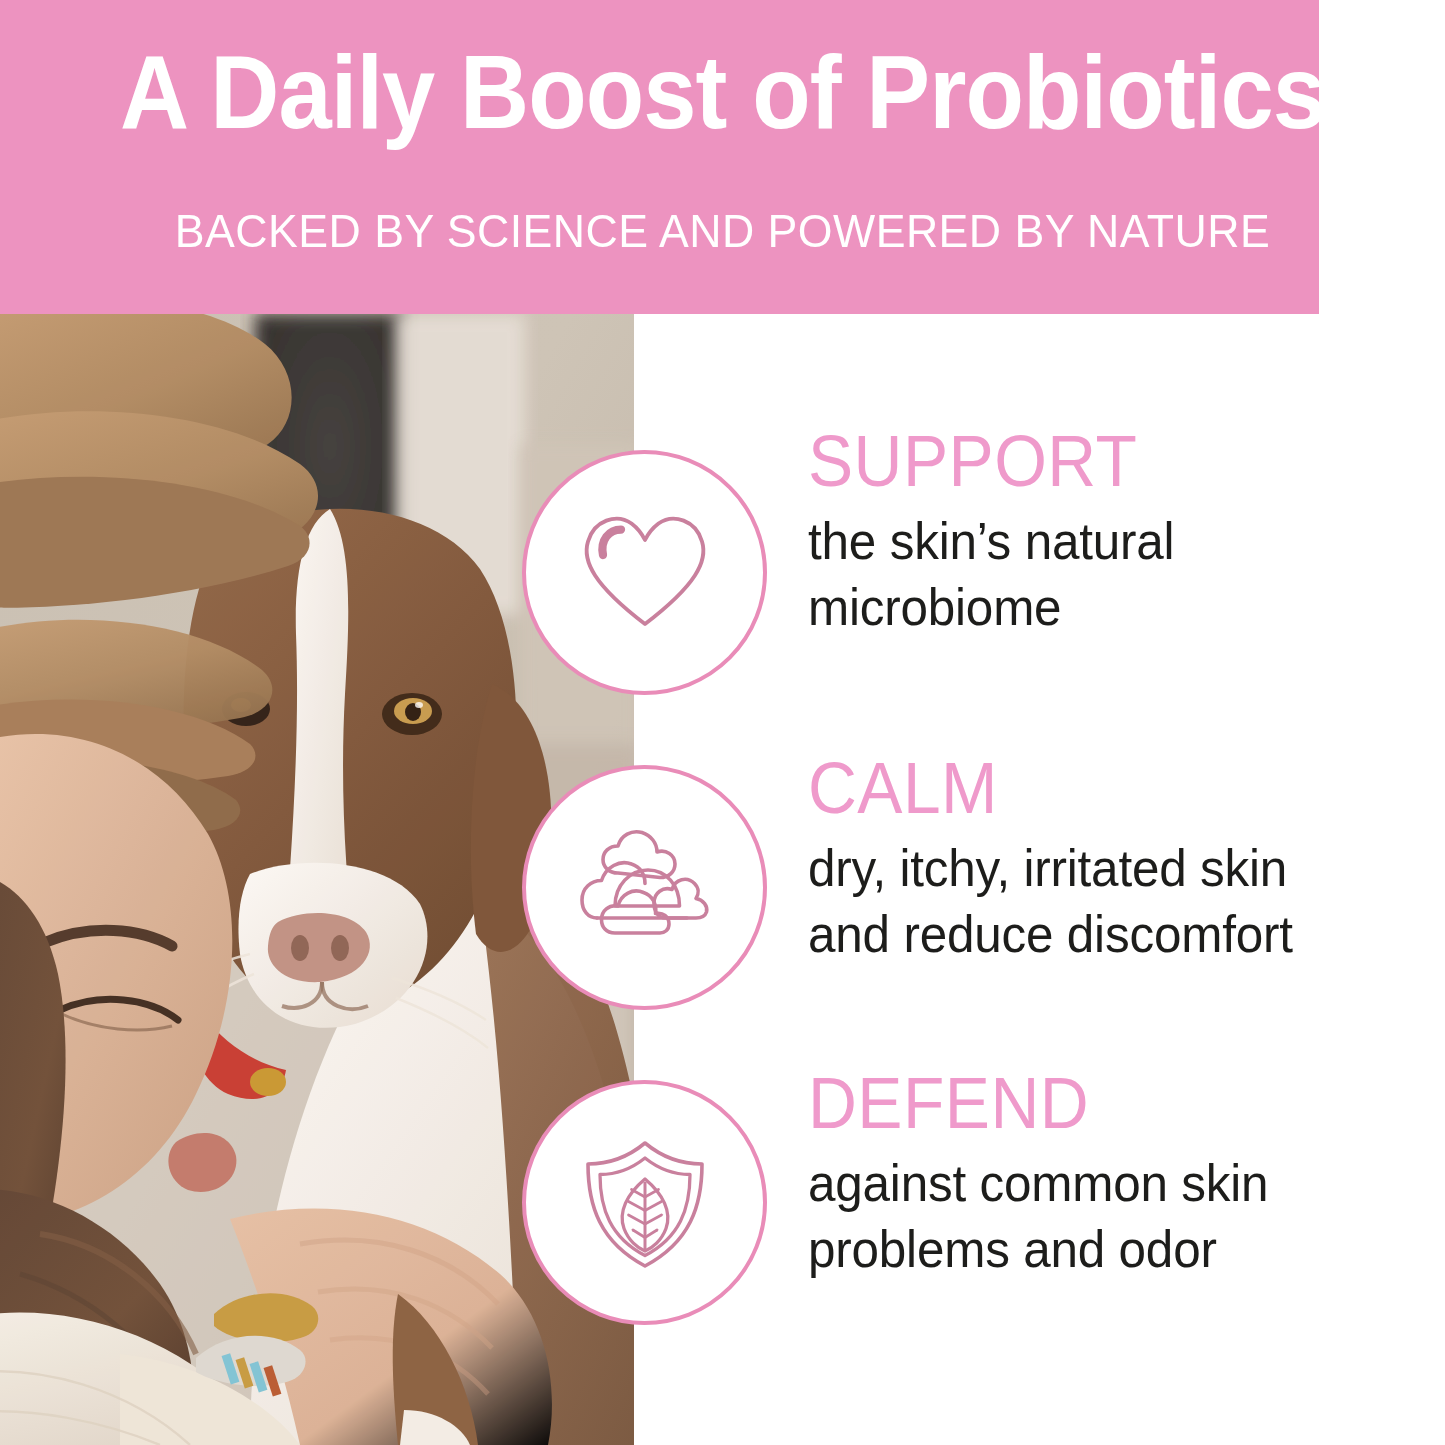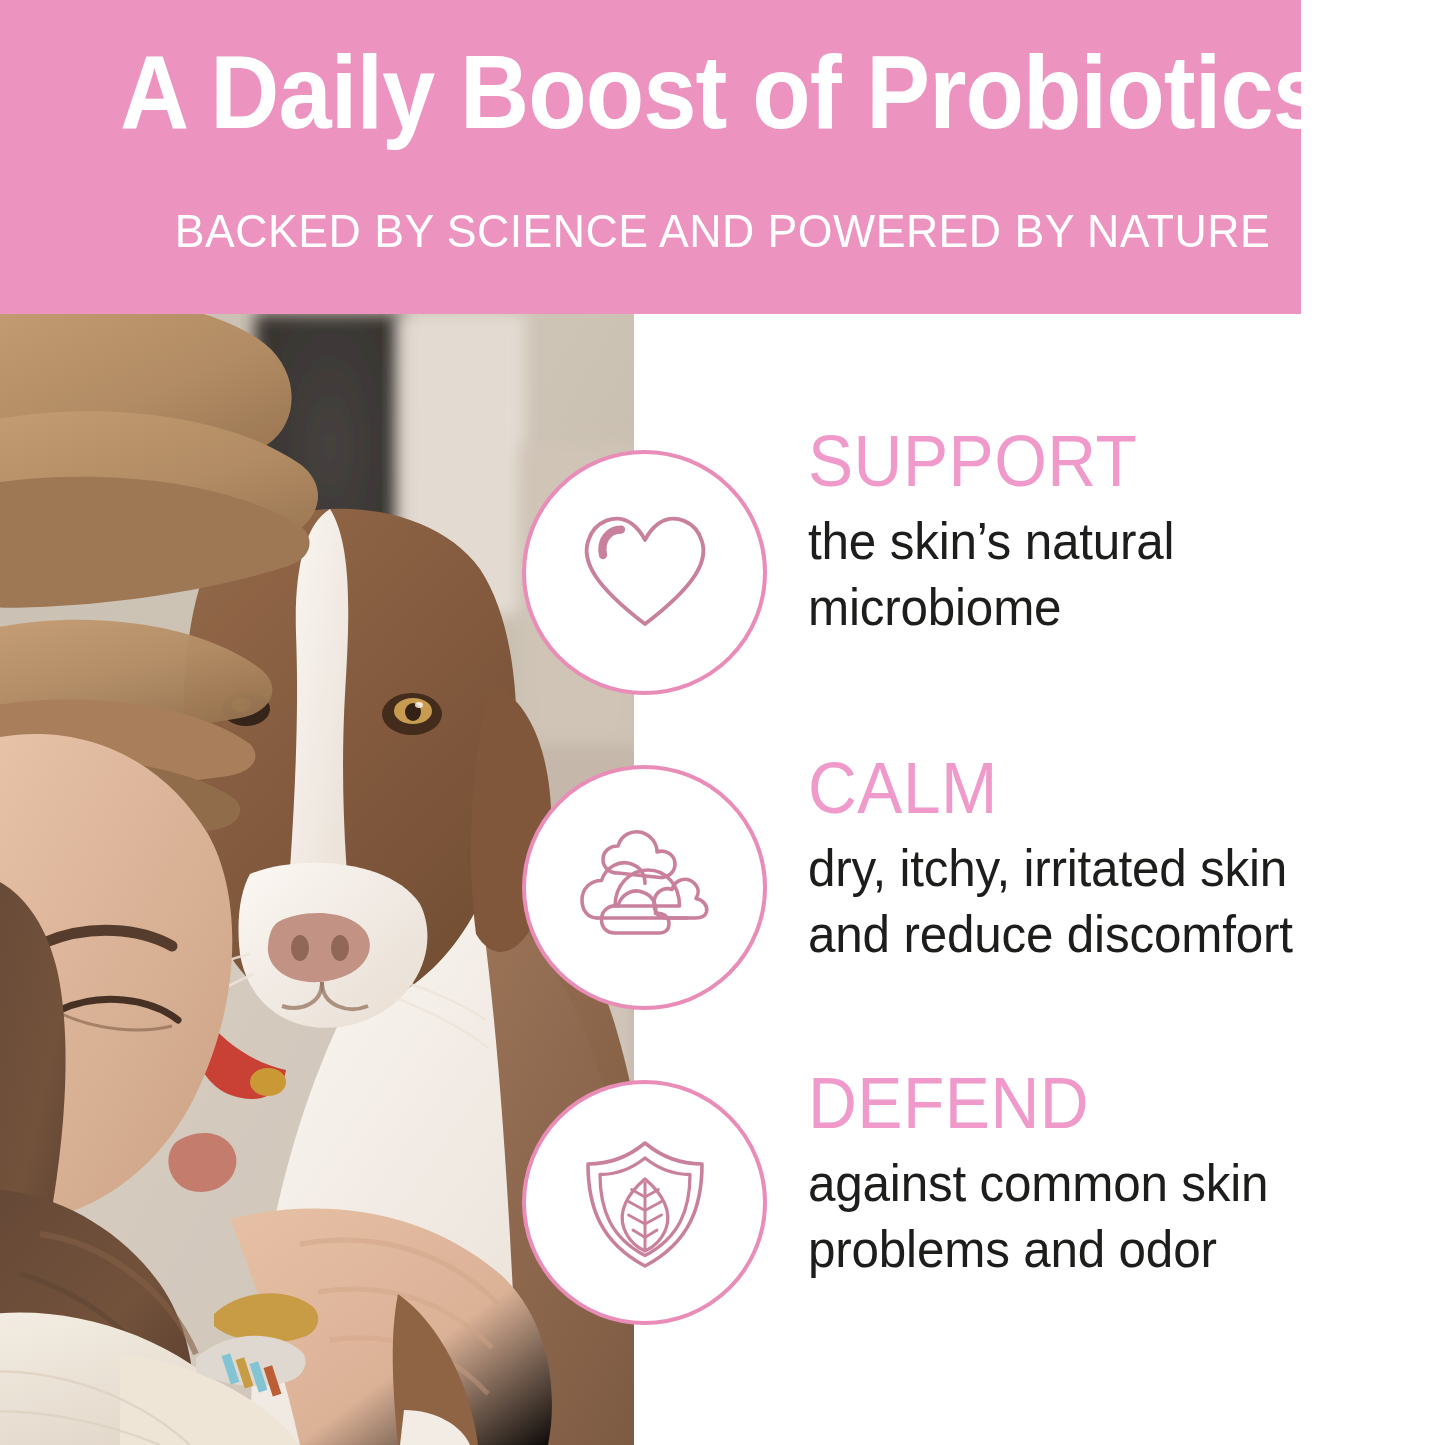--- a/index.html
+++ b/index.html
@@ -2,21 +2,21 @@
 <html><head>
 <meta charset="utf-8">
 <style>
   html,body{margin:0;padding:0;}
   body{
     width:1445px;height:1445px;
     background:#ffffff;
     font-family:"Liberation Sans", sans-serif;
     overflow:hidden;
   }
-  .canvas{position:relative;width:1301px;height:1445px;overflow:hidden;background:#fca5a5;}
+  .canvas{position:relative;width:1301px;height:1445px;overflow:hidden;background:#fca5a5;padding-left:18px;}
 
   
   .banner{
     position:absolute;left:0;top:0;width:1445px;height:314px;
     background:#ed93c0;
   }
   .banner-title{
     position:absolute;left:0;top:40px;width:1445px;
     text-align:center;
     color:#ffffff;

